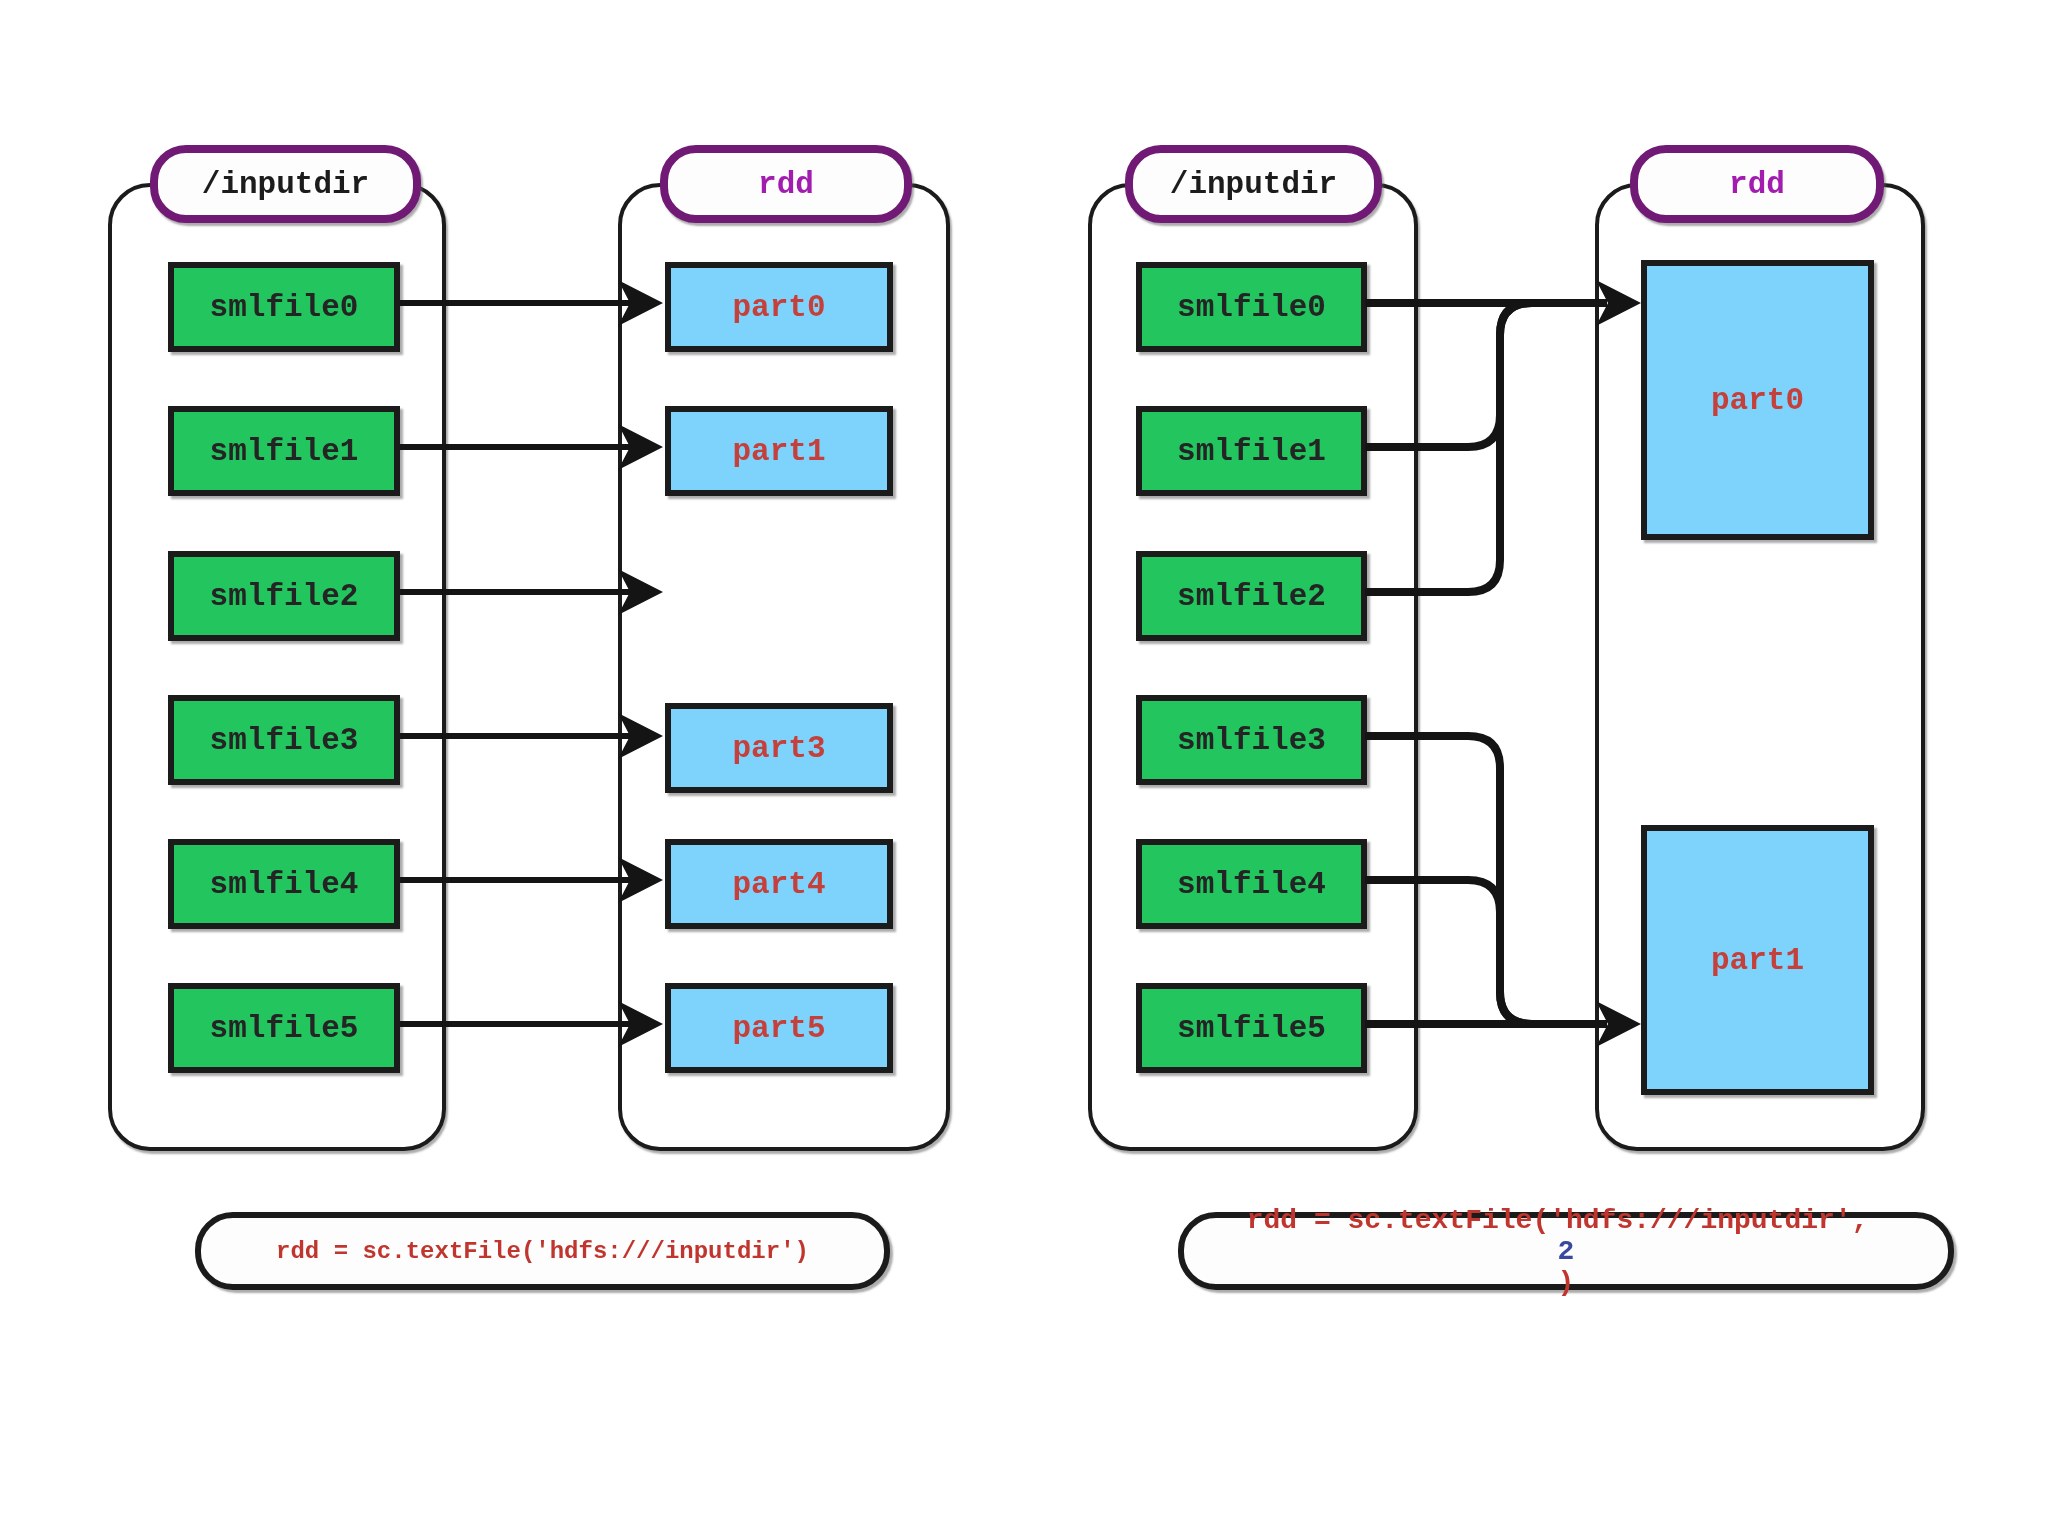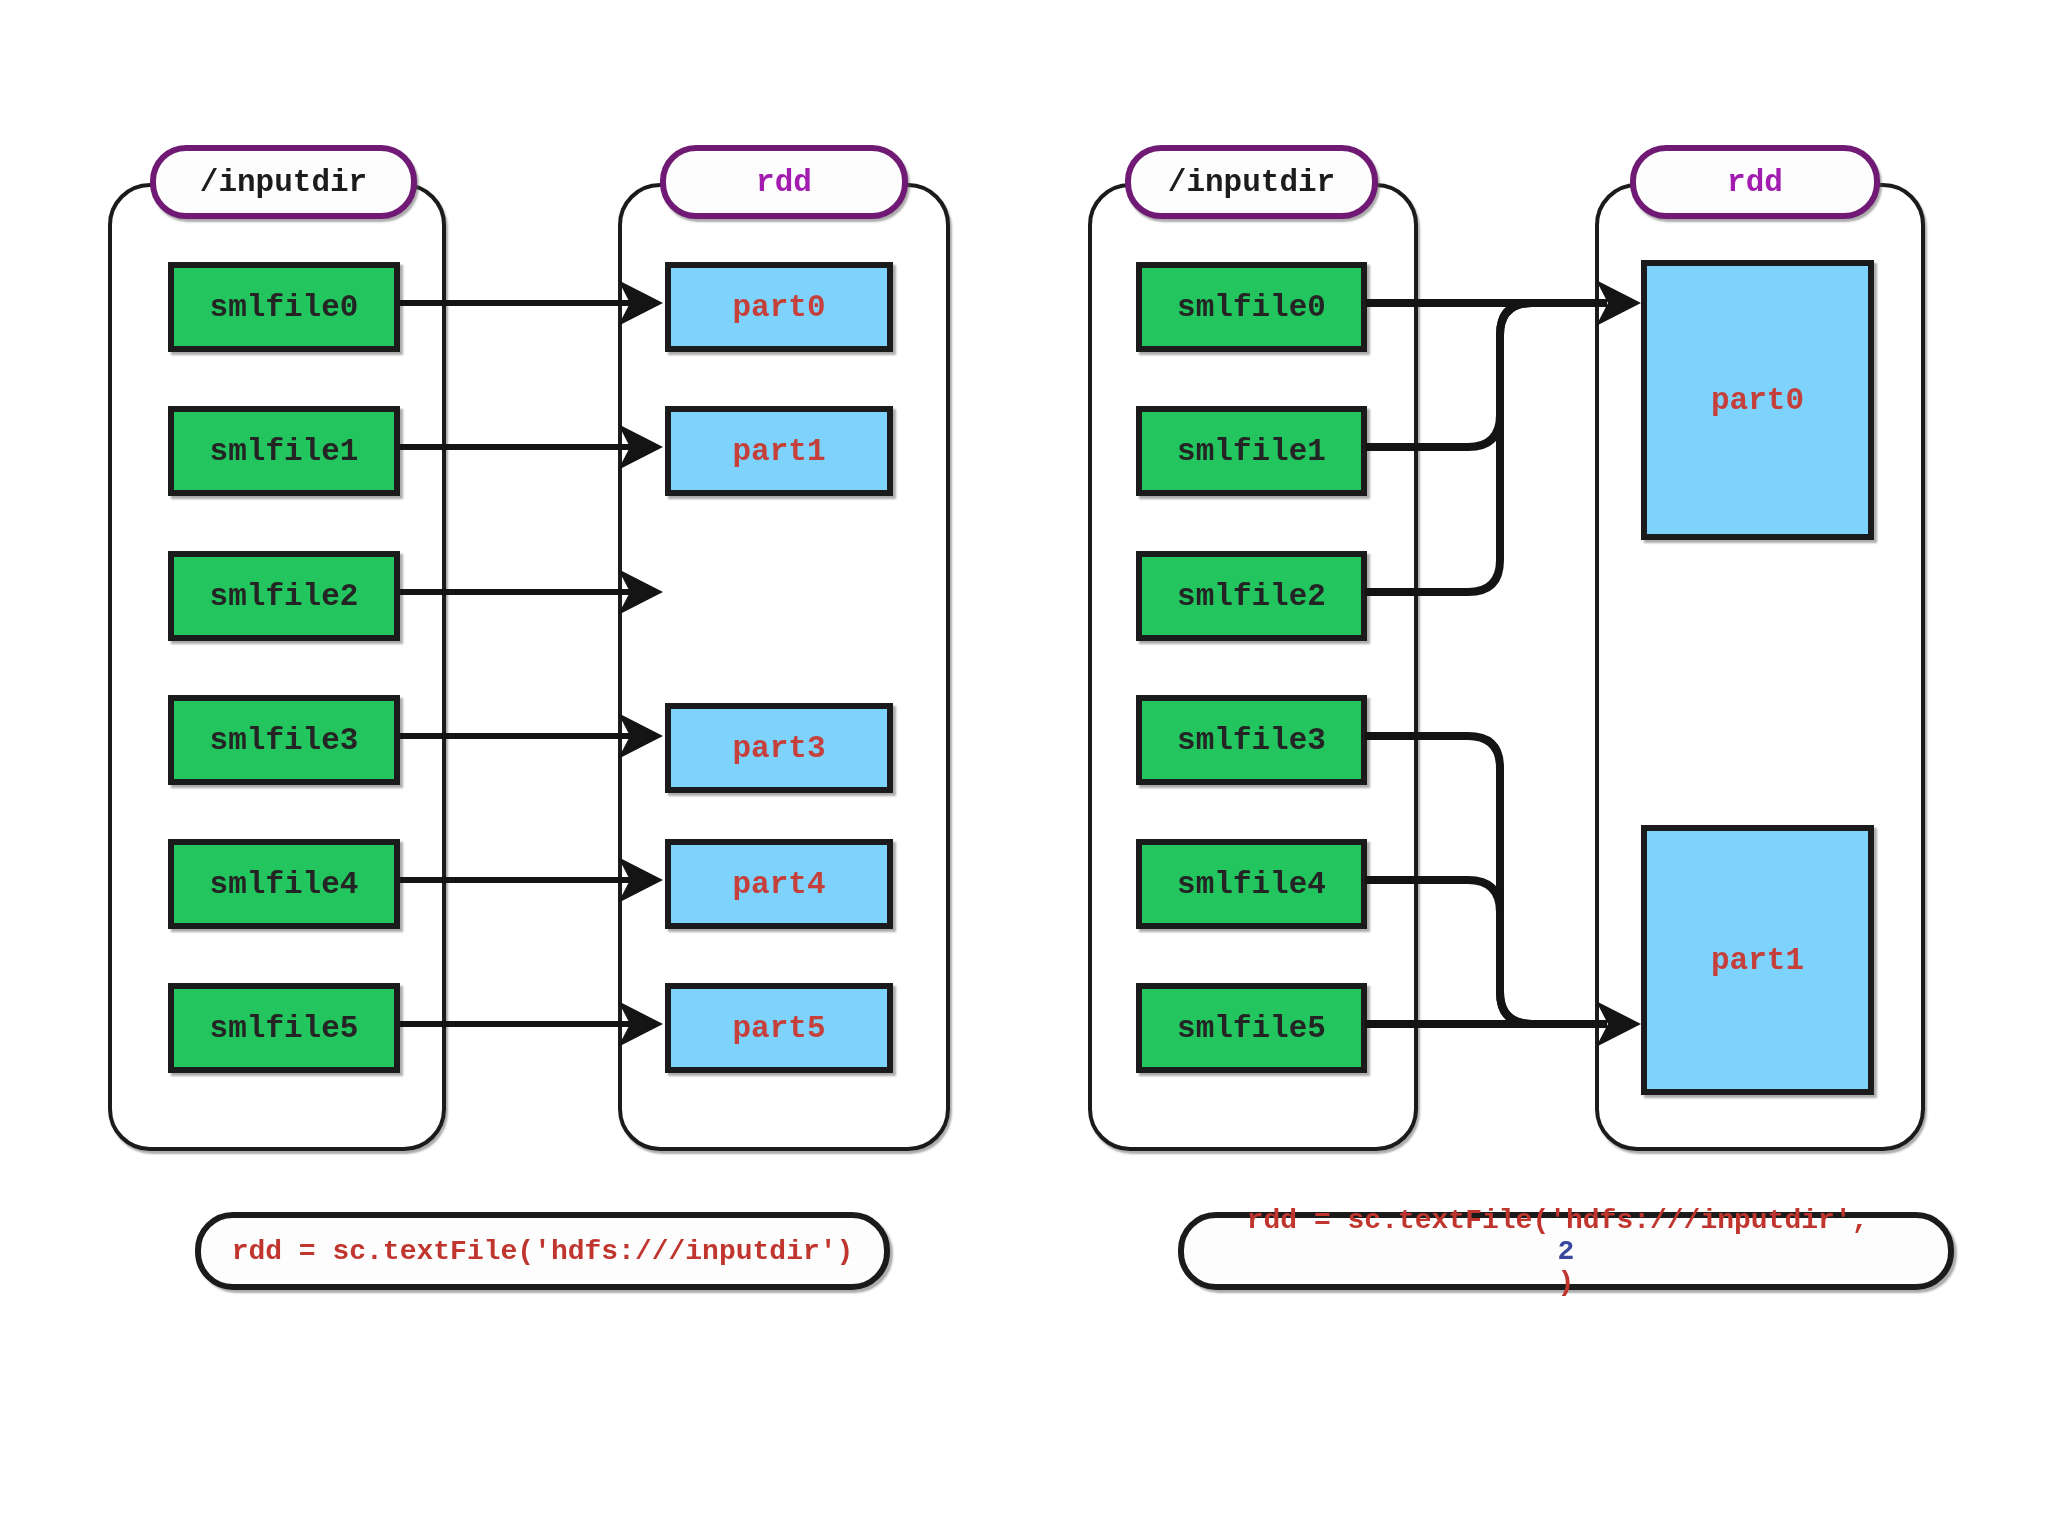--- a/index.html
+++ b/index.html
@@ -5,21 +5,21 @@
   html,body{margin:0;padding:0;background:#ffffff;}
   .canvas{
     position:relative;width:2048px;height:1536px;background:#ffffff;overflow:hidden;
     font-family:"Liberation Mono","DejaVu Sans Mono",monospace;
   }
   .container{
     position:absolute;background:#ffffff;border:4px solid #1b1b1b;border-radius:42px;
     box-shadow:2px 3px 2px rgba(90,90,90,0.5);z-index:1;
   }
   .pill{
-    position:absolute;background:#fdfdfd;border:6px solid #701a75;border-radius:36px;
+    position:absolute;background:#fdfdfd;border:8px solid #701a75;border-radius:36px;
     display:flex;align-items:center;justify-content:center;
     font-weight:bold;font-size:31px;color:#1c1c1c;z-index:3;
     box-shadow:2px 3px 2px rgba(90,90,90,0.5);
   }
   .filebox{
     position:absolute;background:#22c55e;border:6px solid #1b1b1b;
     display:flex;align-items:center;justify-content:center;
     font-weight:bold;font-size:31px;color:#242424;z-index:2;
     box-shadow:3px 3px 2px rgba(90,90,90,0.5);
   }
@@ -84,21 +84,21 @@
   <div class="partbox" style="left:665px;top:695px;width:216px;height:78px;margin-top:8px;">
     <span>part3</span>
     </div>
   <div class="partbox" style="left:665px;top:839px;width:216px;height:78px;">
     <span>part4</span>
     </div>
   <div class="partbox" style="left:665px;top:983px;width:216px;height:78px;">
     <span>part5</span>
     </div>
 
-  <div class="caption" style="left:195px;top:1212px;width:683px;height:66px;font-size:28px;">
+  <div class="caption" style="left:195px;top:1212px;width:683px;height:66px;font-size:24px;">
     <span>rdd = sc.textFile('hdfs:///inputdir')</span>
   </div>
 
   <div class="container" style="left:1088px;top:183px;width:322px;height:960px;"></div>
   <div class="pill" style="left:1125px;top:145px;width:241px;height:62px;">
     <span>/inputdir</span>
   </div>
 
   <div class="filebox" style="left:1136px;top:262px;width:219px;height:78px;">
     <span>smlfile0</span>

